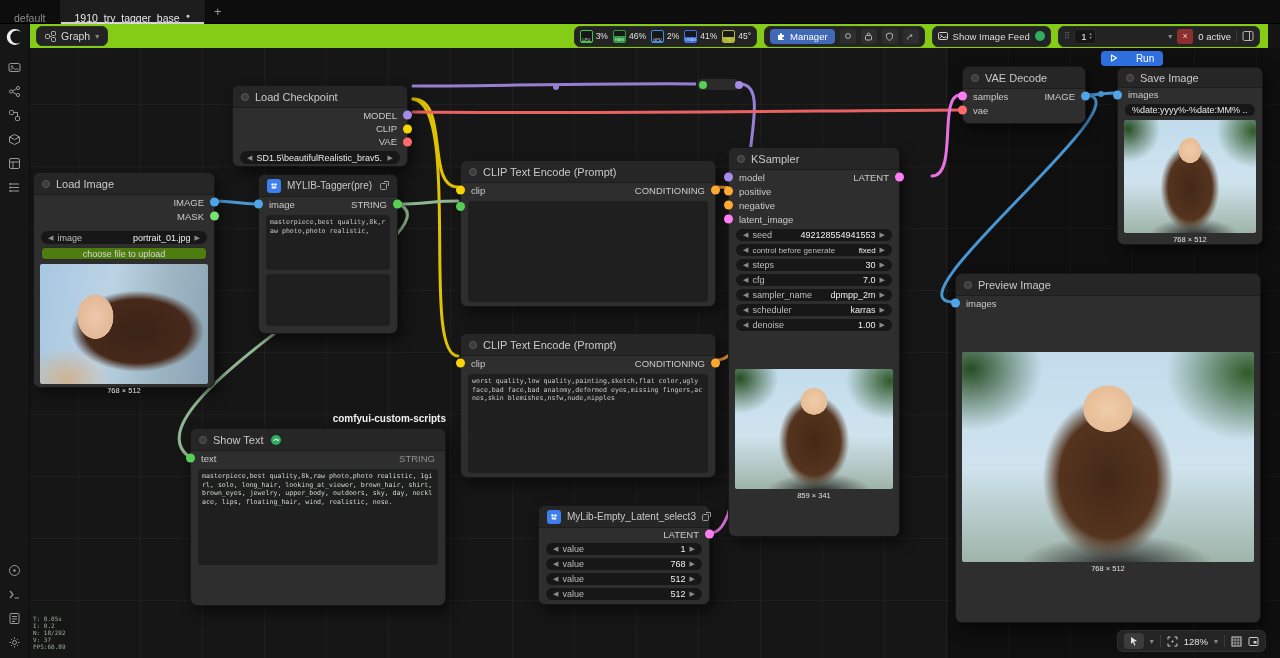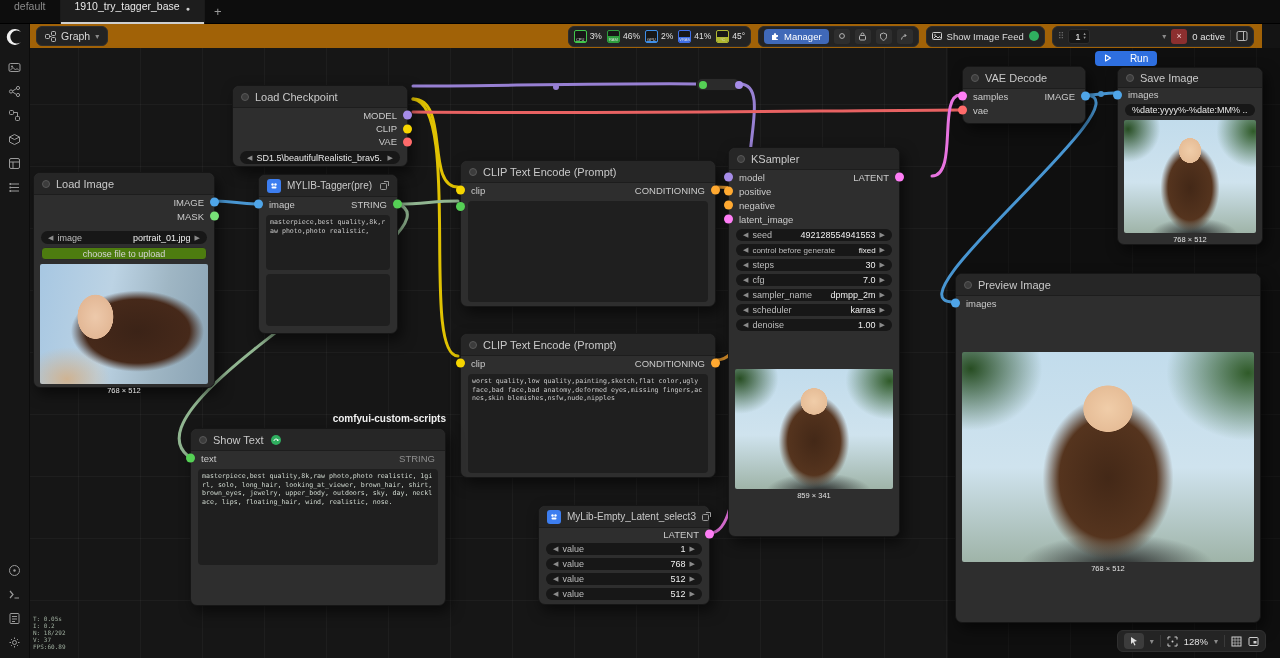--- a/index.html
+++ b/index.html
@@ -3,29 +3,29 @@
 <meta charset="utf-8">
 <style>
   * { box-sizing: border-box; margin: 0; padding: 0; }
   html,body { width:1280px; height:658px; overflow:hidden; background:#0d0d0d;
     font-family:"Liberation Sans", sans-serif; }
   #app { position:relative; width:1280px; height:658px; background:#141414; }
 
   
   .tabbar { position:absolute; top:0; left:0; right:0; height:24px; background:#0d0d0d;
     display:flex; align-items:stretch; border-bottom:1px solid #000; z-index:40; }
-  .tab { display:flex; align-items:flex-end; gap:6px; padding:12px 14px; font-size:10.5px;
+  .tab { display:flex; align-items:flex-start; gap:6px; padding:12px 14px; font-size:10.5px;
     color:#8a8a8a; border-right:1px solid #1a1a1a; }
   .tab.active { background:#1d1d1d; color:#e8e8e8; box-shadow: inset 0 -2px 0 #cfcfcf; }
   .tab .moddot { font-size:7px; color:#cfcfcf; }
   .newtab { width:26px; display:flex; align-items:center; justify-content:center;
     color:#9a9a9a; font-size:13px; }
 
   
-  .menubar { position:absolute; top:24px; left:30px; right:18px; height:24px; background:#a16207;
+  .menubar { position:absolute; top:24px; left:30px; right:12px; height:24px; background:#84cc16;
     display:flex; align-items:center; z-index:35; }
   .graph-btn { display:flex; align-items:center; gap:5px; background:#232323; border:1px solid #2e2e2e;
     border-radius:6px; height:20px; padding:0 8px; margin-left:6px; color:#d8d8d8; font-size:10.5px; }
   .chev { color:#8a8a8a; font-size:8px; }
   .mb-right { margin-left:auto; display:flex; align-items:center; gap:7px; margin-right:8px; }
   .panel { background:#232323; border:1px solid #2d2d2d; border-radius:6px; height:21px;
     display:flex; align-items:center; padding:0 5px; gap:5px; }
   .stat { display:flex; align-items:center; gap:3px; }
   .sbox { position:relative; width:13px; height:13px; border-radius:2px; overflow:hidden;
     background:#171717; border:1px solid #333; }

